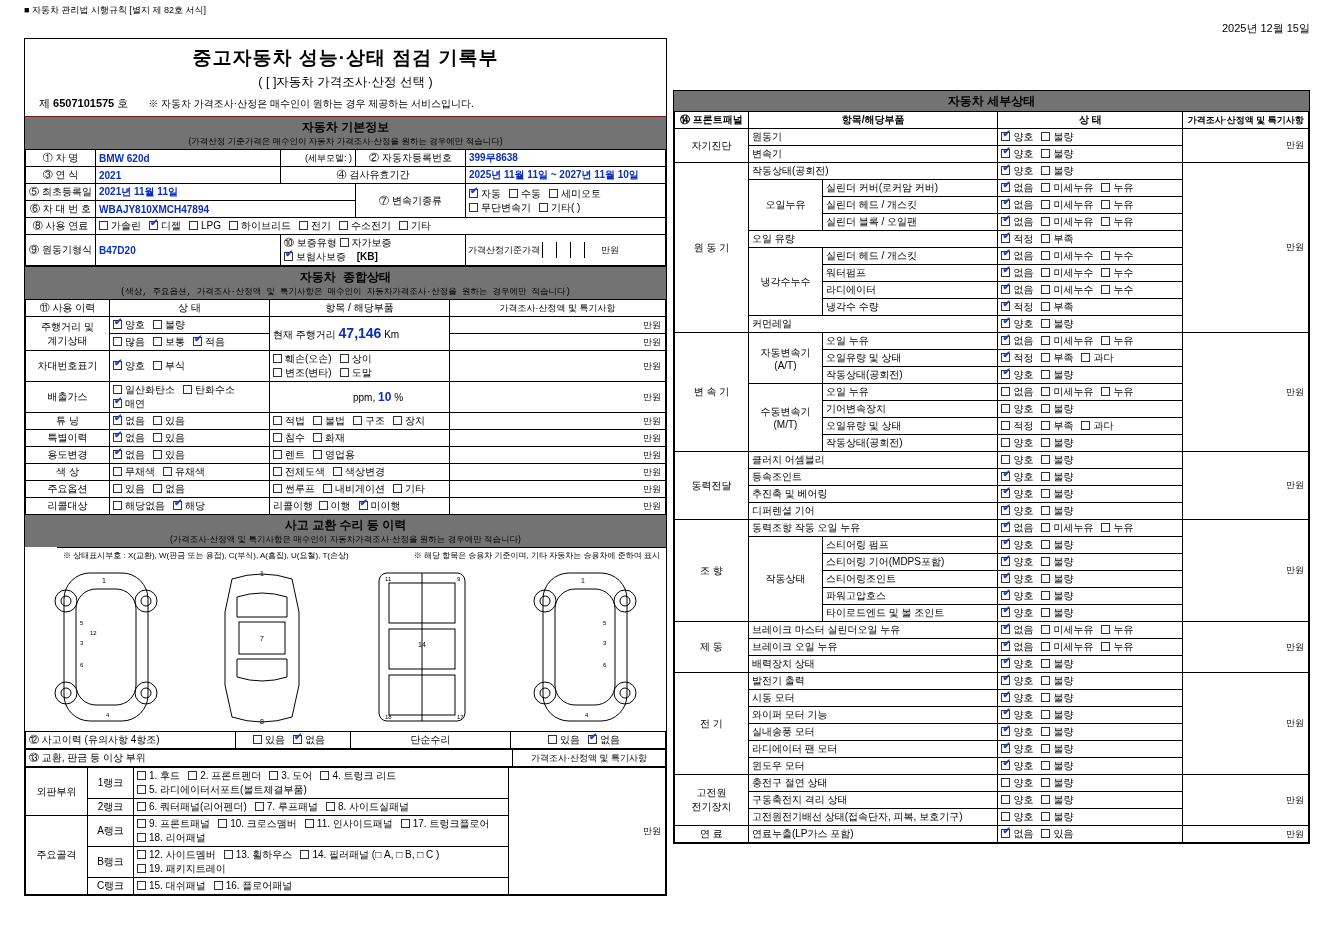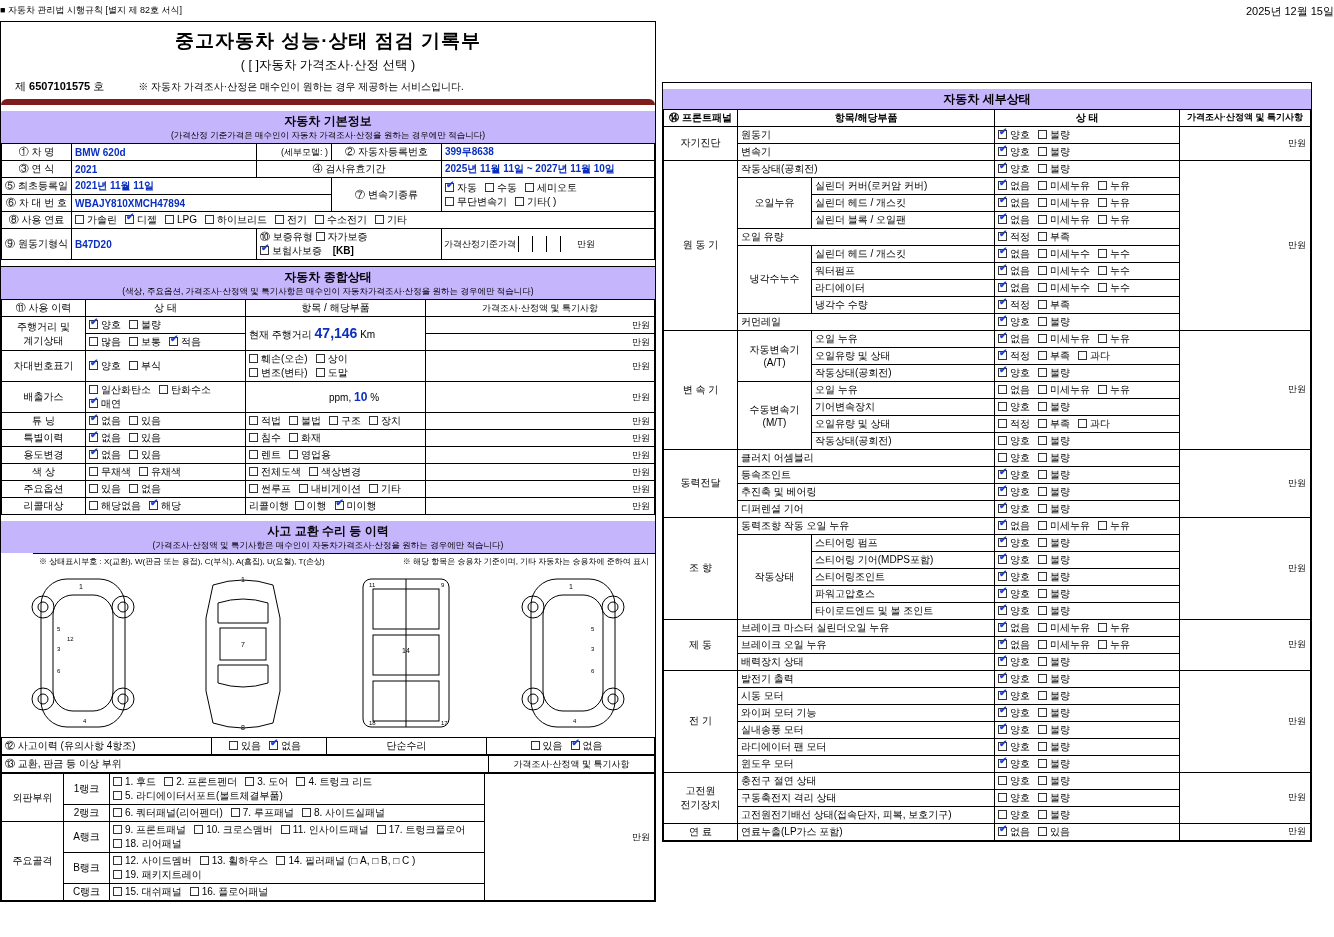--- a/index.html
+++ b/index.html
@@ -6,49 +6,49 @@
   html, body { margin:0; padding:0; }
   body {
     width:1334px; height:937px;
     background:#ffffff;
     font-family:"Liberation Sans", sans-serif;
     font-size:10px;
     color:#000;
     position:relative;
     overflow:hidden;
   }
-  .page { position:relative; width:1334px; height:932px; padding:4px 0; }
+  .page { position:relative; width:1334px; height:932px; padding:4px 24px; }
   .topbar { display:flex; justify-content:space-between; align-items:flex-start; font-size:9.5px; margin-bottom:2px; }
   .topbar .left { font-size:9px; }
-  .topbar .right { font-size:11px; }
+  .topbar .right { font-size:11px;margin-top:17px; }
 
   .cols { display:flex; gap:6px; align-items:center; }
   .colL { width:656px; }
   .colR { width:650px; }
 
   table { border-collapse:collapse; width:100%; }
   td, th { border:1px solid #000; padding:1px 3px; vertical-align:middle; font-size:10px; font-weight:normal; }
   .c { text-align:center; }
   .l { text-align:left; }
   .r { text-align:right; }
   .b { font-weight:bold; }
   .sm { font-size:9px; }
   .xs { font-size:8px; }
 
   .outer { border:1.5px solid #000; }
 
   
   .titlebox { text-align:center; padding:6px 0 2px 0; }
   .title { font-size:19px; font-weight:bold; letter-spacing:1px; }
   .subtitle { font-size:12.5px; margin-top:3px; }
-  .numrow { display:flex; align-items:center; padding:3px 6px 5px 14px; font-size:11px;gap:14px; }
+  .numrow { display:flex; align-items:center; padding:3px 6px 5px 14px; font-size:11px; }
   .numrow .no { margin-right:20px; }
   .numrow .note { font-size:10px; }
 
-  .sechdr { text-align:center; font-weight:bold; font-size:12px; background:#c4b5fd; padding:2px 0 1px 0;margin-top:6px; }
+  .sechdr { text-align:center; font-weight:bold; font-size:12px; background:#737373; padding:2px 0 1px 0; }
   .sechdr .sub { font-weight:normal; font-size:8.5px; }
 
   
   .cb { display:inline-block; width:9px; height:9px; border:1px solid #333; margin-right:3px; position:relative; top:1px; background:#fff; }
   .cb.on:after { content:"✔"; position:absolute; left:0px; top:-4px; font-size:10px; color:#1a3fd0; font-weight:bold; line-height:10px; }
   .ck { white-space:nowrap; display:inline-block; margin-right:8px; }
 
   .handwrite { color:#0a2fbf; font-weight:bold; }
 
   
@@ -82,21 +82,21 @@
         </div>
         <div class="numrow">
           <span class="no">
             <span>제</span>
             <span class="b">6507101575</span>
             <span>호</span>
           </span>
           <span class="note">※ 자동차 가격조사·산정은 매수인이 원하는 경우 제공하는 서비스입니다.</span>
         </div>
 
-        <div style="border-top:6px solid #7f1d1d;border-radius:6px;">
+        <div style="border-top:1px solid #7f1d1d;">
           <div class="sechdr">
             <span>자동차 기본정보</span>
             <div class="sub">(가격산정 기준가격은 매수인이 자동차 가격조사·산정을 원하는 경우에만 적습니다)</div>
           </div>
           <table>
             <tbody>
                 <tr>
               <td style="width:70px" class="c">① 차    명</td>
               <td style="width:185px" class="l handwrite">BMW 620d</td>
               <td style="width:75px" class="r sm">(세부모델: )</td>
@@ -149,21 +149,21 @@
                       </span>
                   <span class="sm" style="padding-left:3px;">만원</span>
                 </div>
               </td>
             </tr>
           </tbody>
             </table>
         </div>
 
         <div>
-          <div class="sechdr" style="border-top:1px solid #000;">
+          <div class="sechdr" style="border-top:1px solid #000;font-family:Liberation Mono, monospace;">
             <span>자동차 종합상태</span>
             <div class="sub">(색상, 주요옵션, 가격조사·산정액 및 특기사항은 매수인이 자동차가격조사·산정을 원하는 경우에만 적습니다)</div>
           </div>
           <table id="overallTable">
               <tbody>
                 <tr>
                   <td class="c" style="width:84px">⑪ 사용 이력</td>
                   <td class="c" style="width:160px">상        태</td>
                   <td class="c" style="width:180px">항목 / 해당부품</td>
                   <td class="c sm">가격조사·산정액 및 특기사항</td>

